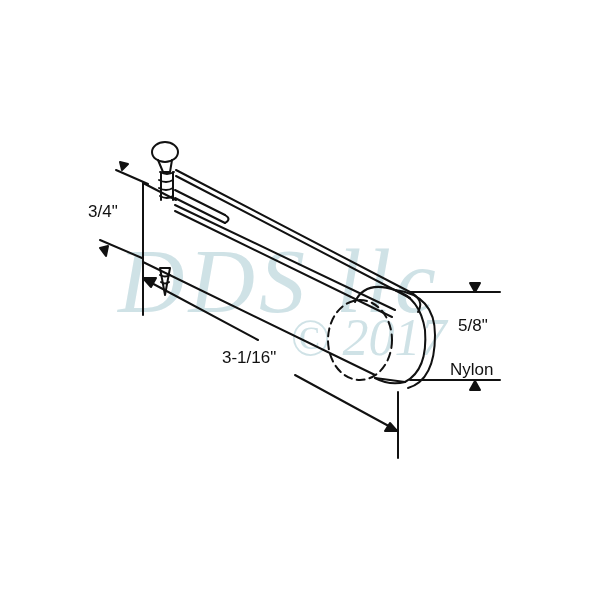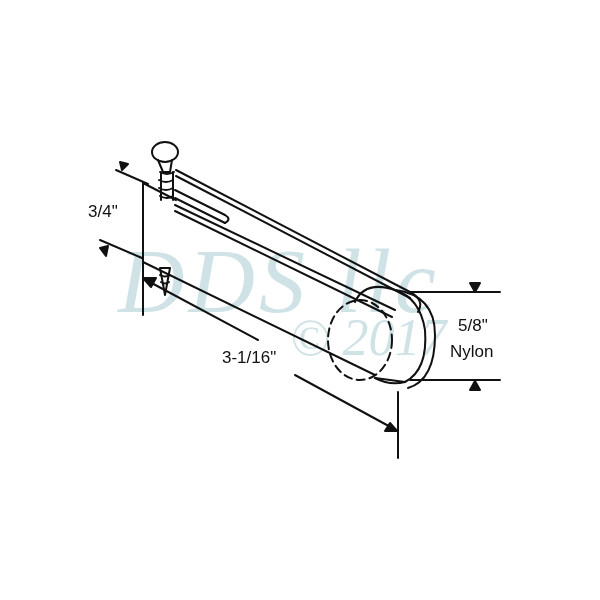--- a/index.html
+++ b/index.html
@@ -65,14 +65,14 @@
       <line x1="410" y1="292" x2="500" y2="292"></line>
       <line x1="410" y1="380" x2="500" y2="380"></line>
       <path d="M470 283 L480 283 L475 292 Z" fill="#111"></path>
       <path d="M470 390 L480 390 L475 381 Z" fill="#111"></path>
     </g>
   </svg>
 
   <div class="lbl" style="left:88px; top:202px;">3/4"</div>
   <div class="lbl" style="left:222px; top:348px;">3-1/16"</div>
   <div class="lbl" style="left:458px; top:316px;">5/8"</div>
-  <div class="lbl" style="left:450px; top:342px;">Nylon</div>
+  <div class="lbl" style="left:450px; top:360px;">Nylon</div>
 </div>
 
 </body></html>

